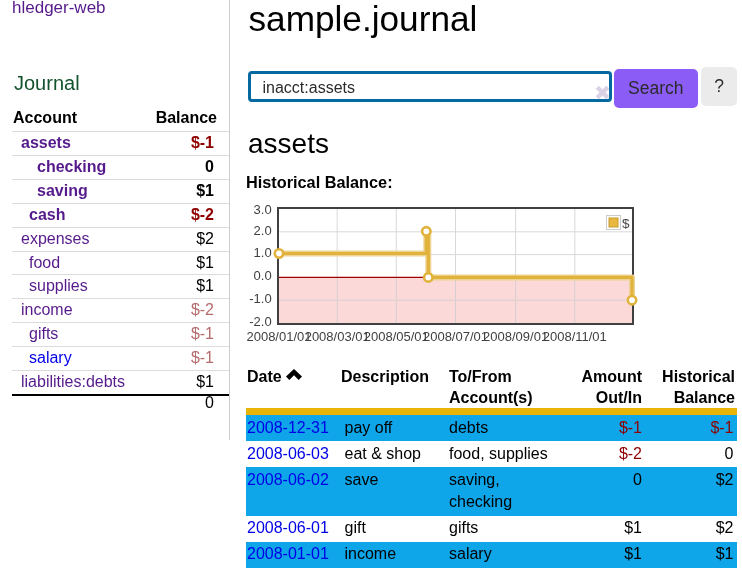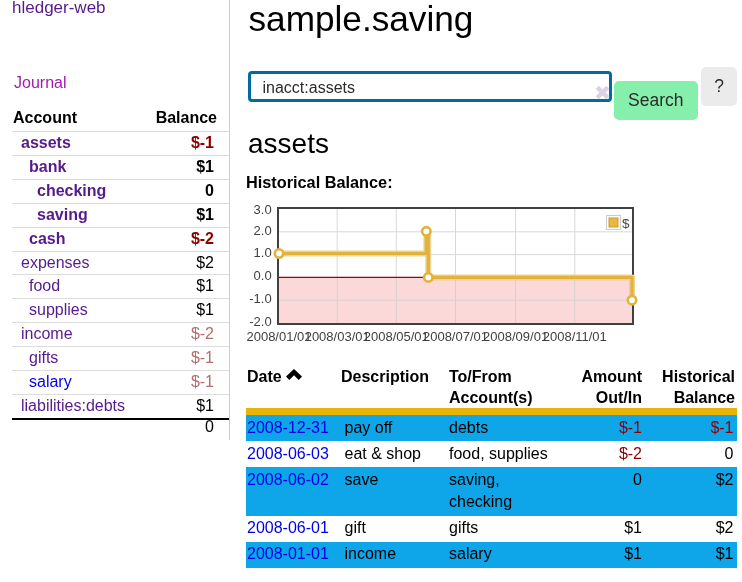--- a/index.html
+++ b/index.html
@@ -3,21 +3,21 @@
 <meta charset="utf-8">
 <style>
 html,body{margin:0;padding:0;background:#fff;}
 body{font-family:"Liberation Sans",sans-serif;font-size:16px;color:#000;
      width:742px;height:582px;position:relative;overflow:hidden;}
 a{text-decoration:none;}
 
 
 #sidebar{position:absolute;left:0;top:0;width:229px;height:440px;border-right:1px solid #ccc;}
 #brand{position:absolute;left:12px;top:-1px;font-size:17px;line-height:17px;color:#551a8b;}
-#journal{position:absolute;left:14px;top:75px;font-size:16px;line-height:16px;color:#a21caf;}
+#journal{position:absolute;left:14px;top:75px;font-size:20px;line-height:16px;color:#14532d;}
 #acctTable{position:absolute;left:12px;top:107px;width:217px;border-collapse:collapse;font-size:16px;}
 #acctTable th{font-weight:bold;text-align:left;padding:2.6px 0 5.4px 1px;line-height:16px;}
 #acctTable th.bal{text-align:right;padding-right:12px;}
 #acctTable td{padding:3px 0 4px 0;border-top:1px solid #dcdcdc;line-height:15.9px;}
 #acctTable td.bal{text-align:right;padding-right:15px;font-weight:bold;}
 #acctTable tr.nb td.bal{font-weight:normal;}
 #acctTable td.l1{padding-left:9px;}
 #acctTable td.l2{padding-left:17px;}
 #acctTable td.l3{padding-left:25px;}
 #acctTable tr.total td{border-top:2px solid #000;padding-top:0;line-height:14px;}
@@ -25,21 +25,21 @@
 .acctn{color:#551a8b;font-weight:normal;}
 .neg{color:#8e0000;}
 .negm{color:#b56c6c;}
 .blue{color:#0000e6;}
 
 
 h1#title{position:absolute;left:248.5px;top:1px;margin:0;font-size:35.2px;font-weight:normal;line-height:36px;}
 #searchbox{position:absolute;left:248px;top:70.8px;width:363.5px;height:31px;border:3px solid #0369a1;border-radius:4px;box-sizing:border-box;}
 #searchtext{position:absolute;left:11.5px;top:6.5px;font-size:16px;line-height:16px;color:#2b2b2b;}
 #clearx{position:absolute;left:344px;top:11px;}
-#btnSearch{position:absolute;left:614px;top:81px;width:83.5px;height:39px;background:#86efac;border-radius:5px;font-size:17.5px;color:#2b2b2b;text-align:center;line-height:39px;}
+#btnSearch{position:absolute;left:614px;top:69px;width:83.5px;height:39px;background:#8b5cf6;border-radius:5px;font-size:17.5px;color:#2b2b2b;text-align:center;line-height:39px;}
 #btnQ{position:absolute;left:701px;top:67.3px;width:36px;height:39px;background:#ebebeb;border-radius:5px;font-size:17.5px;color:#2b2b2b;text-align:center;line-height:39px;}
 #assets{position:absolute;left:248px;top:130px;margin:0;font-size:28px;font-weight:normal;line-height:28px;}
 #histlabel{position:absolute;left:246px;top:174px;font-size:16.3px;line-height:16.5px;font-weight:bold;}
 
 
 #regTable{position:absolute;left:246px;top:362px;width:491px;border-collapse:collapse;font-size:16px;table-layout:fixed;}
 #regTable th{font-weight:bold;text-align:left;vertical-align:top;padding:4px 0 0.4px 1px;line-height:21px;border-bottom:7px solid #eab308;}
 #regTable th.r,#regTable td.r{text-align:right;padding-right:2px;}
 #regTable th.hb{text-align:right;padding-right:2px;}
 #regTable td.hb{text-align:right;padding-right:3.5px;}
@@ -59,24 +59,20 @@
  <tbody>
       <tr>
         <th>Account</th>
         <th class="bal">Balance</th>
       </tr>
  <tr>
         <td class="l1"><a class="acct" href="#">assets</a></td>
         <td class="bal neg">$-1</td>
       </tr>
  <tr>
-        <td class="l2"><a class="acct" href="#">bank</a></td>
-        <td class="bal">$1</td>
-      </tr>
- <tr>
         <td class="l3"><a class="acct" href="#">checking</a></td>
         <td class="bal">0</td>
       </tr>
  <tr>
         <td class="l3"><a class="acct" href="#">saving</a></td>
         <td class="bal">$1</td>
       </tr>
  <tr>
         <td class="l2"><a class="acct" href="#">cash</a></td>
         <td class="bal neg">$-2</td>
@@ -109,21 +105,21 @@
         <td class="l1"><a class="acctn" href="#">liabilities:debts</a></td>
         <td class="bal">$1</td>
       </tr>
  <tr class="nb total">
         <td></td>
         <td class="bal">0</td>
       </tr>
 </tbody>
   </table>
 
-<h1 id="title">sample.saving</h1>
+<h1 id="title">sample.journal</h1>
 
 <div id="searchbox">
   <span id="searchtext">inacct:assets</span>
   <svg id="clearx" width="15" height="15" viewBox="0 0 15 15">
     <path d="M2.2 2.2 L12.8 12.8 M12.8 2.2 L2.2 12.8" stroke="#dcd2e6" stroke-width="4.4" fill="none"></path>
   </svg>
 </div>
 <div id="btnSearch">Search</div>
 <div id="btnQ">?</div>
 

